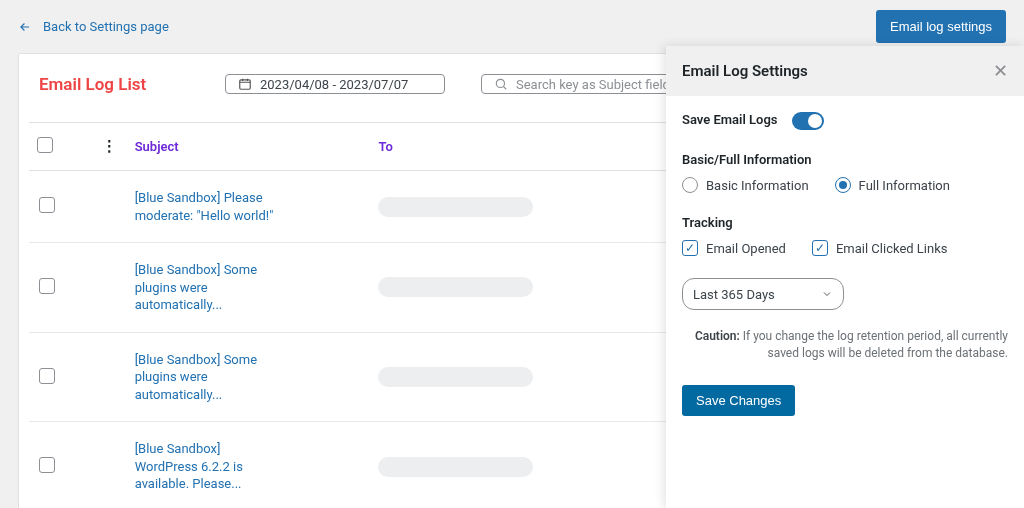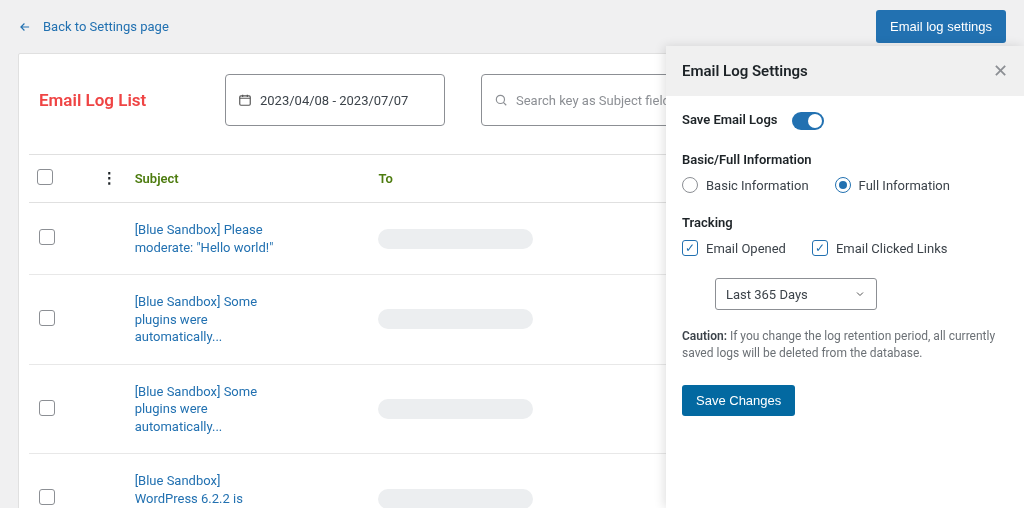--- a/index.html
+++ b/index.html
@@ -50,21 +50,21 @@
     }
     .page-title {
       font-size: 17px;
       font-weight: 600;
       color: #ef4444;
       min-width: 150px;
     }
     .date-box, .search-box {
       border: 1px solid #8c8f94;
       border-radius: 4px;
-      height: 52px;
+      height: 20px;
       display: flex;
       align-items: center;
       padding: 0 12px;
       background: #fff;
     }
     .date-box { width: 220px; gap: 8px; }
     .search-box { width: 200px; gap: 8px; color: #8c8f94; }
     .date-box svg, .search-box svg { flex-shrink: 0; }
     .search-text {
       white-space: nowrap;
@@ -74,21 +74,21 @@
     .table-region { padding: 0 10px 10px 10px; }
     table { width: 100%; border-collapse: collapse; }
     thead tr {
       border-top: 1px solid #e0e0e0;
       border-bottom: 1px solid #e0e0e0;
     }
     th {
       text-align: left;
       font-weight: 600;
       padding: 14px 10px;
-      color: #4d7c0f;
+      color: #6d28d9;
       font-size: 13px;
     }
     th.col-check { width: 42px; padding-left: 8px; }
     th.col-menu { width: 18px; padding: 0; text-align: center; color: #1d2327; }
     th.col-subject { width: 158px; }
     th.col-to { width: 190px; }
     th.col-gen { width: 120px; }
     th.col-status { width: 96px; }
     tbody td {
       padding: 18px 10px;
@@ -214,33 +214,33 @@
       display: flex;
       align-items: center;
       justify-content: center;
       color: #2271b1;
       font-size: 12px;
     }
     .select-box {
       width: 162px;
       height: 32px;
       border: 1px solid #8c8f94;
-      border-radius: 3px;
+      border-radius: 12px;
       display: flex;
       align-items: center;
       justify-content: space-between;
       padding: 0 10px;
       margin-bottom: 18px;
-      margin-left: 33px;
     }
     .hint {
       font-size: 12px;
       color: #6c7176;
       line-height: 1.45;
       margin-bottom: 22px;
+      text-align: right;
     }
     .hint strong { color: #3c434a; font-weight: 600; }
     .save-btn {
       background: #0369a1;
       color: #fff;
       border: none;
       border-radius: 3px;
       padding: 8px 14px;
       font-size: 13px;
       cursor: pointer;

